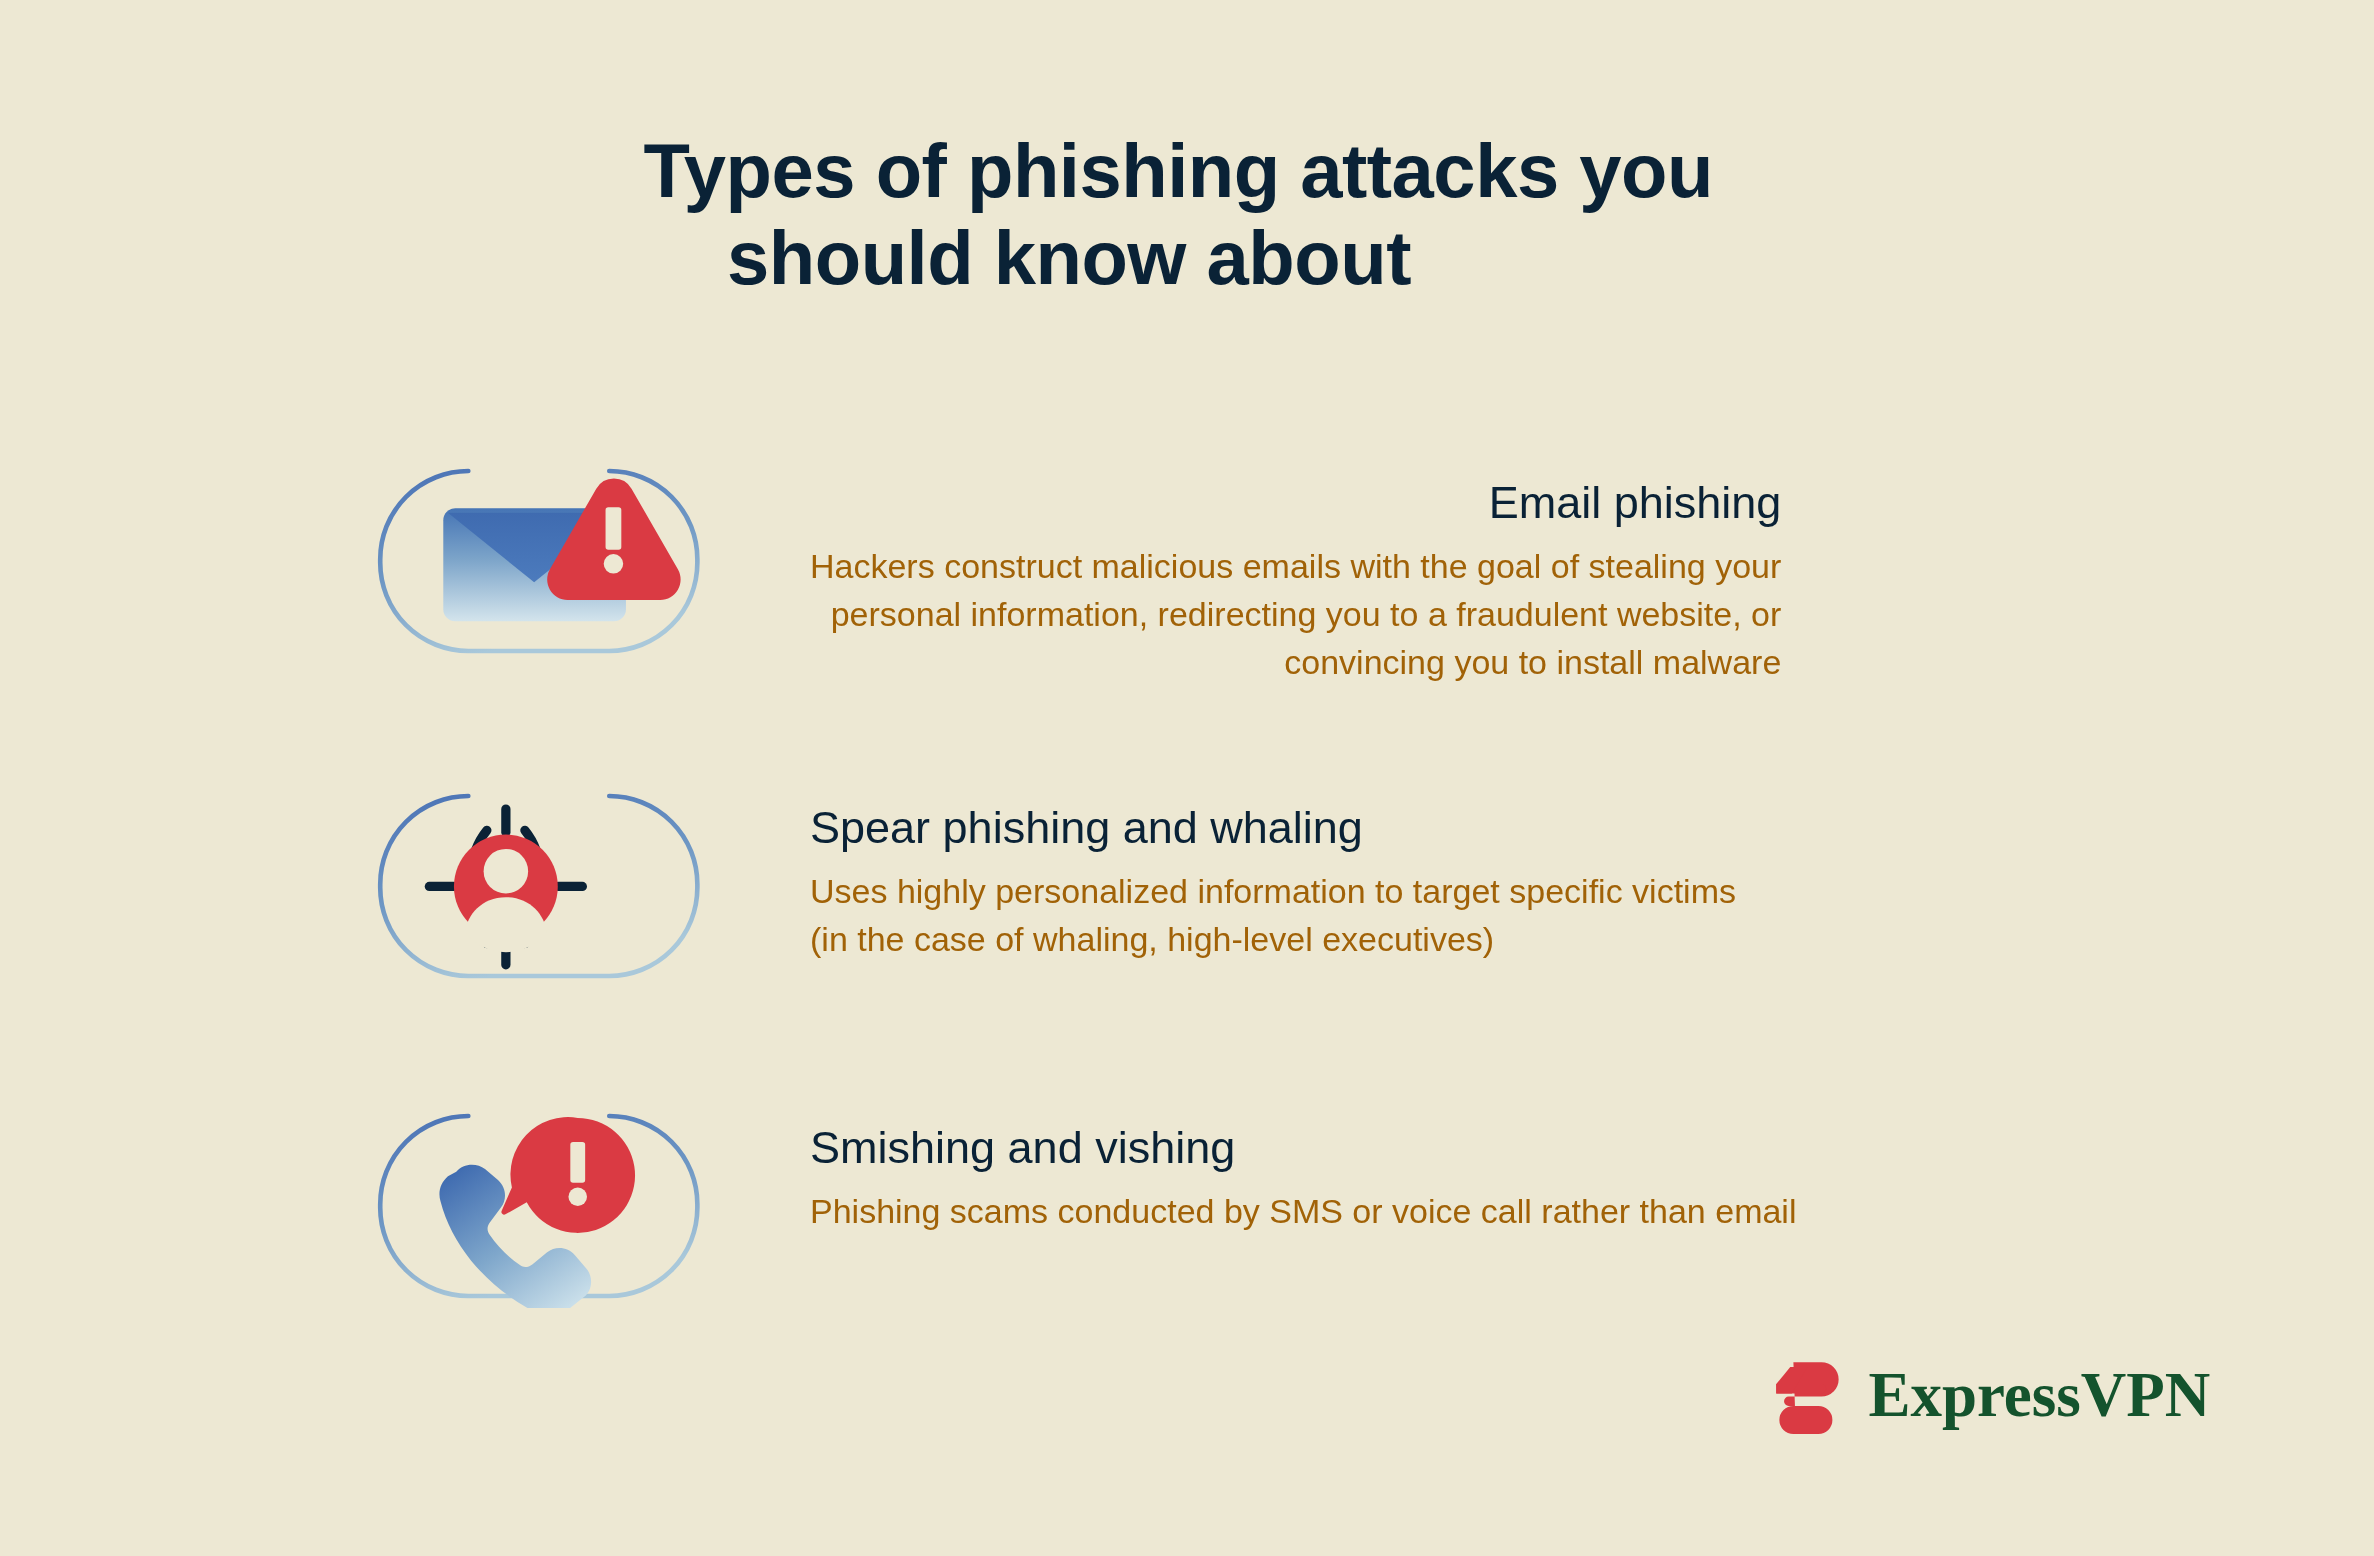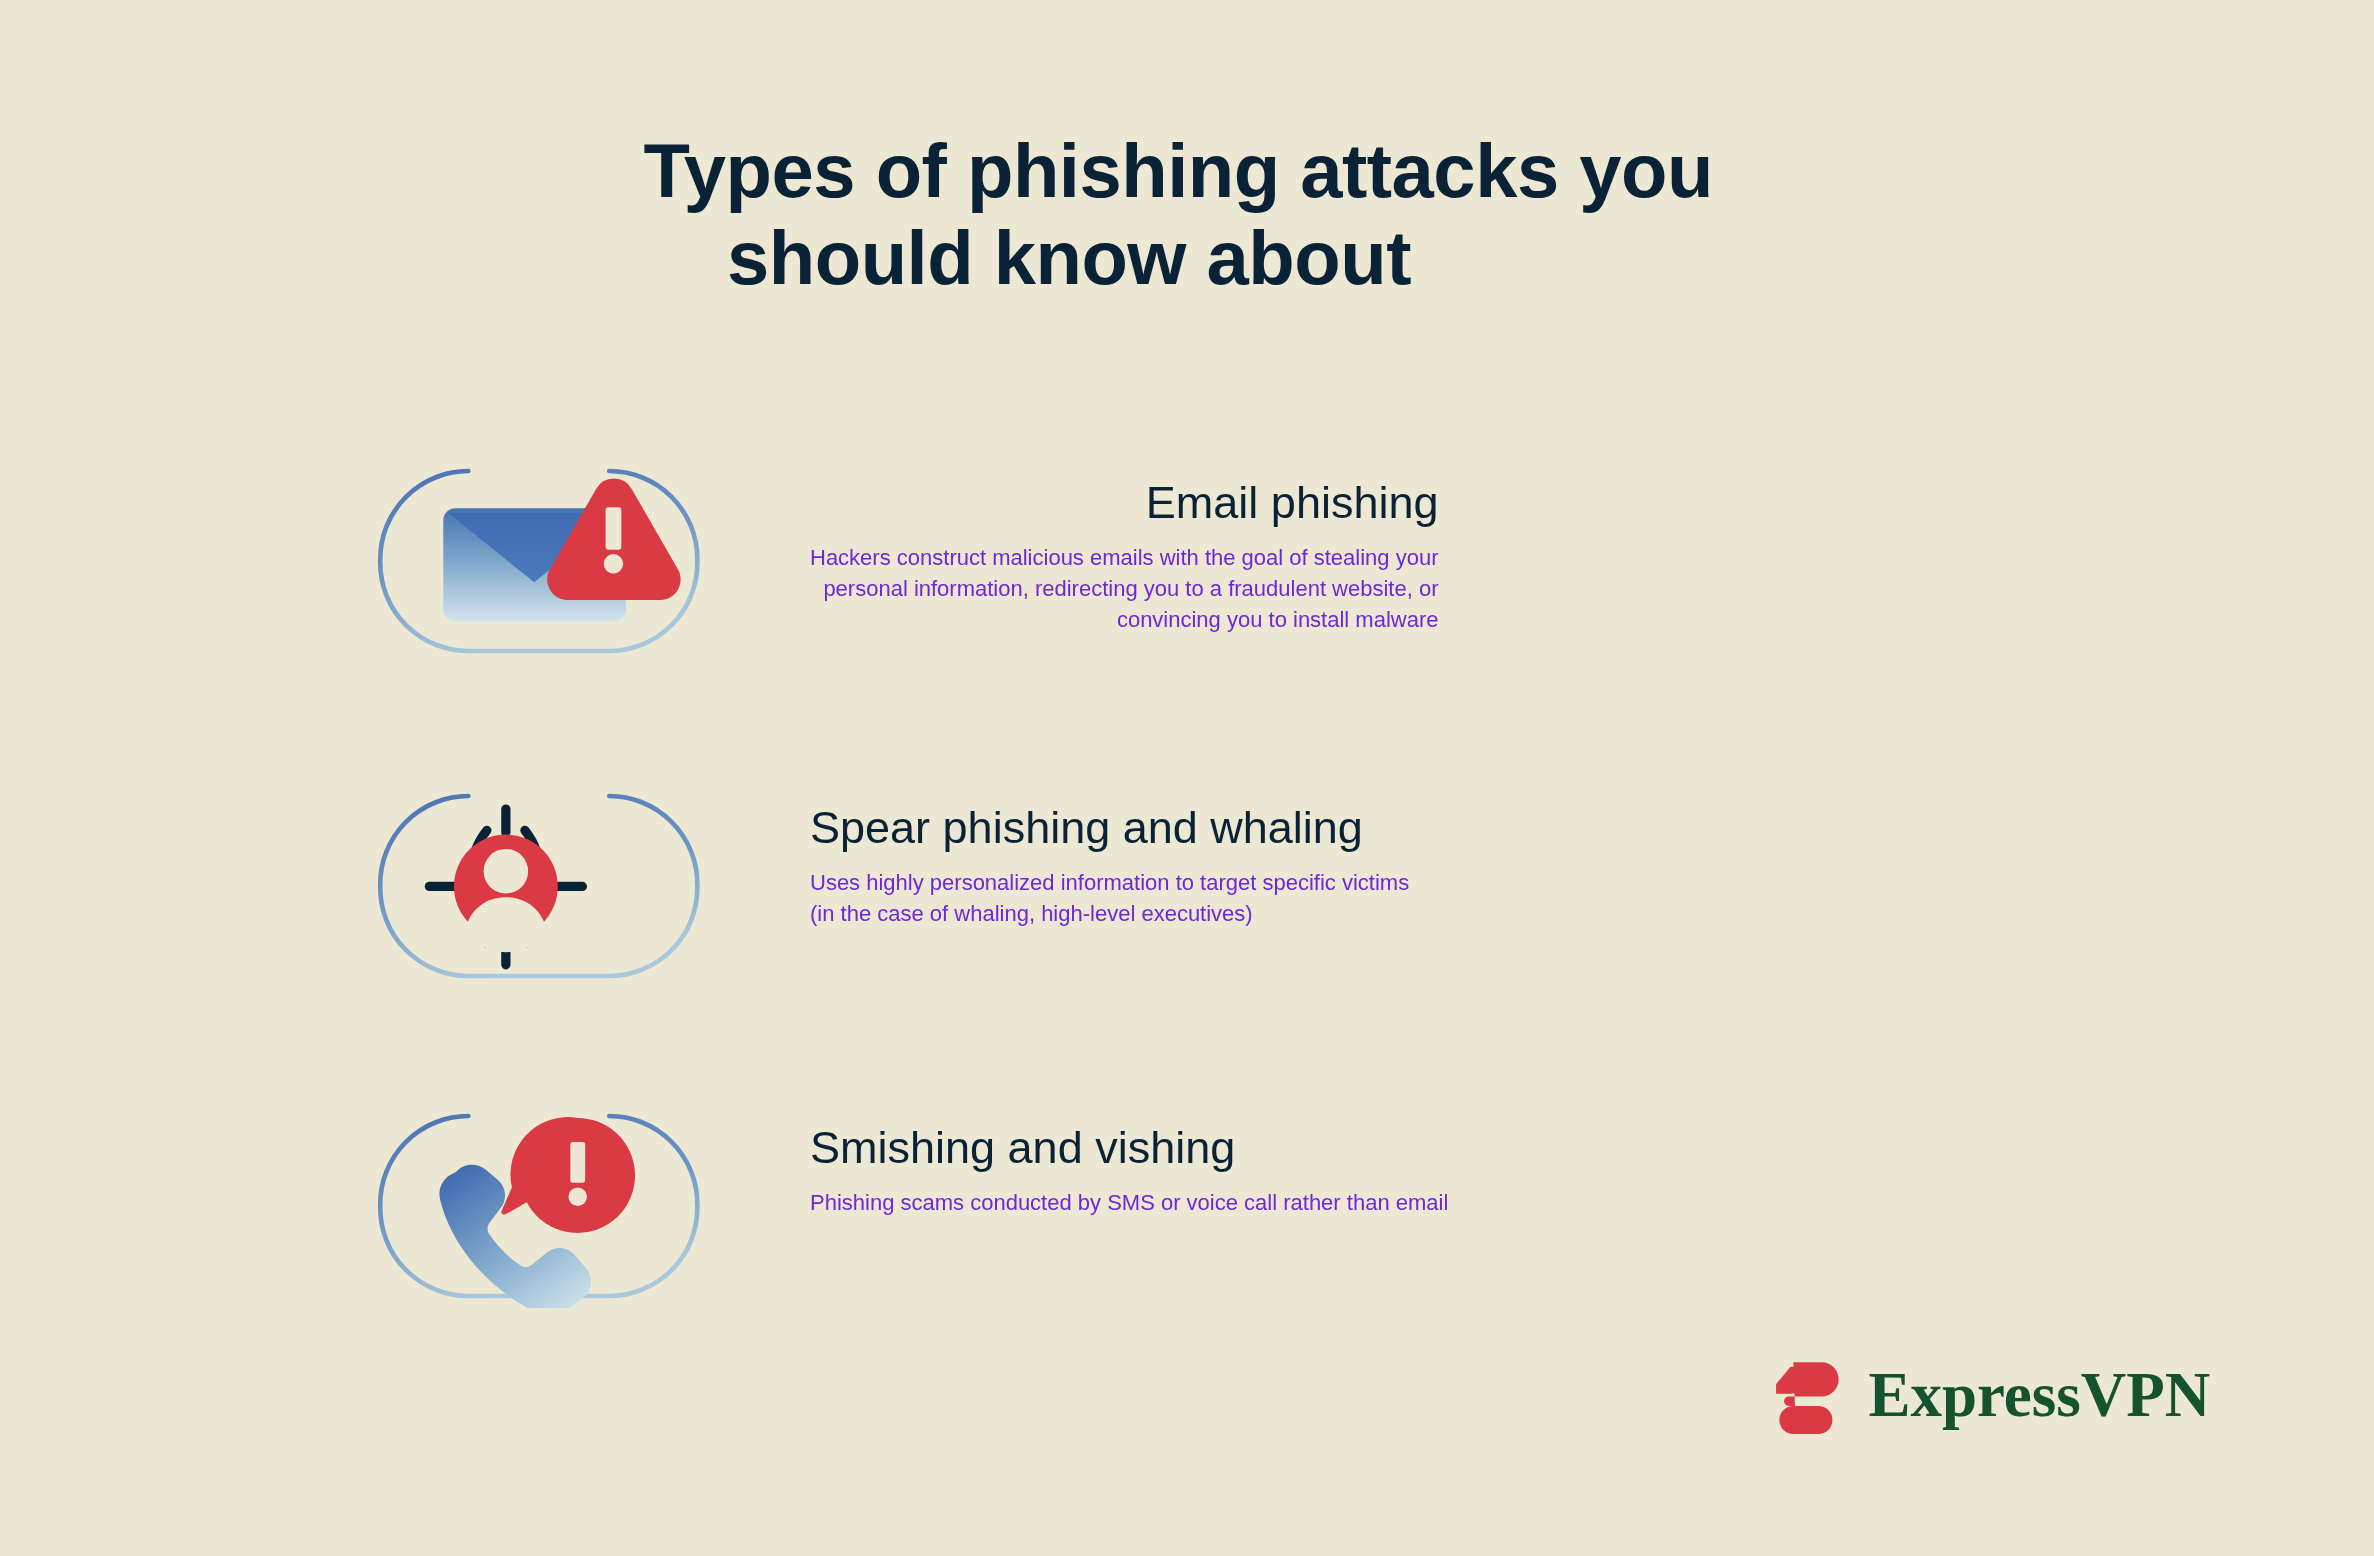--- a/index.html
+++ b/index.html
@@ -70,24 +70,24 @@
   }
   .item-heading {
     font-size: 45px;
     font-weight: 400;
     line-height: 1.18;
     color: #0A2236;
     margin: 0 0 13px 0;
     white-space: nowrap;
   }
   .item-body {
-    font-size: 22px;
+    font-size: 34px;
     font-weight: 400;
     line-height: 1.42;
-    color: #6d28d9;
+    color: #a16207;
     margin: 0;
     max-width: 1299px;
   }
   .item-body .bline { display: block; white-space: nowrap; }
 
   
   .logo {
     position: absolute;
     left: 1770px;
     top: 1356px;

